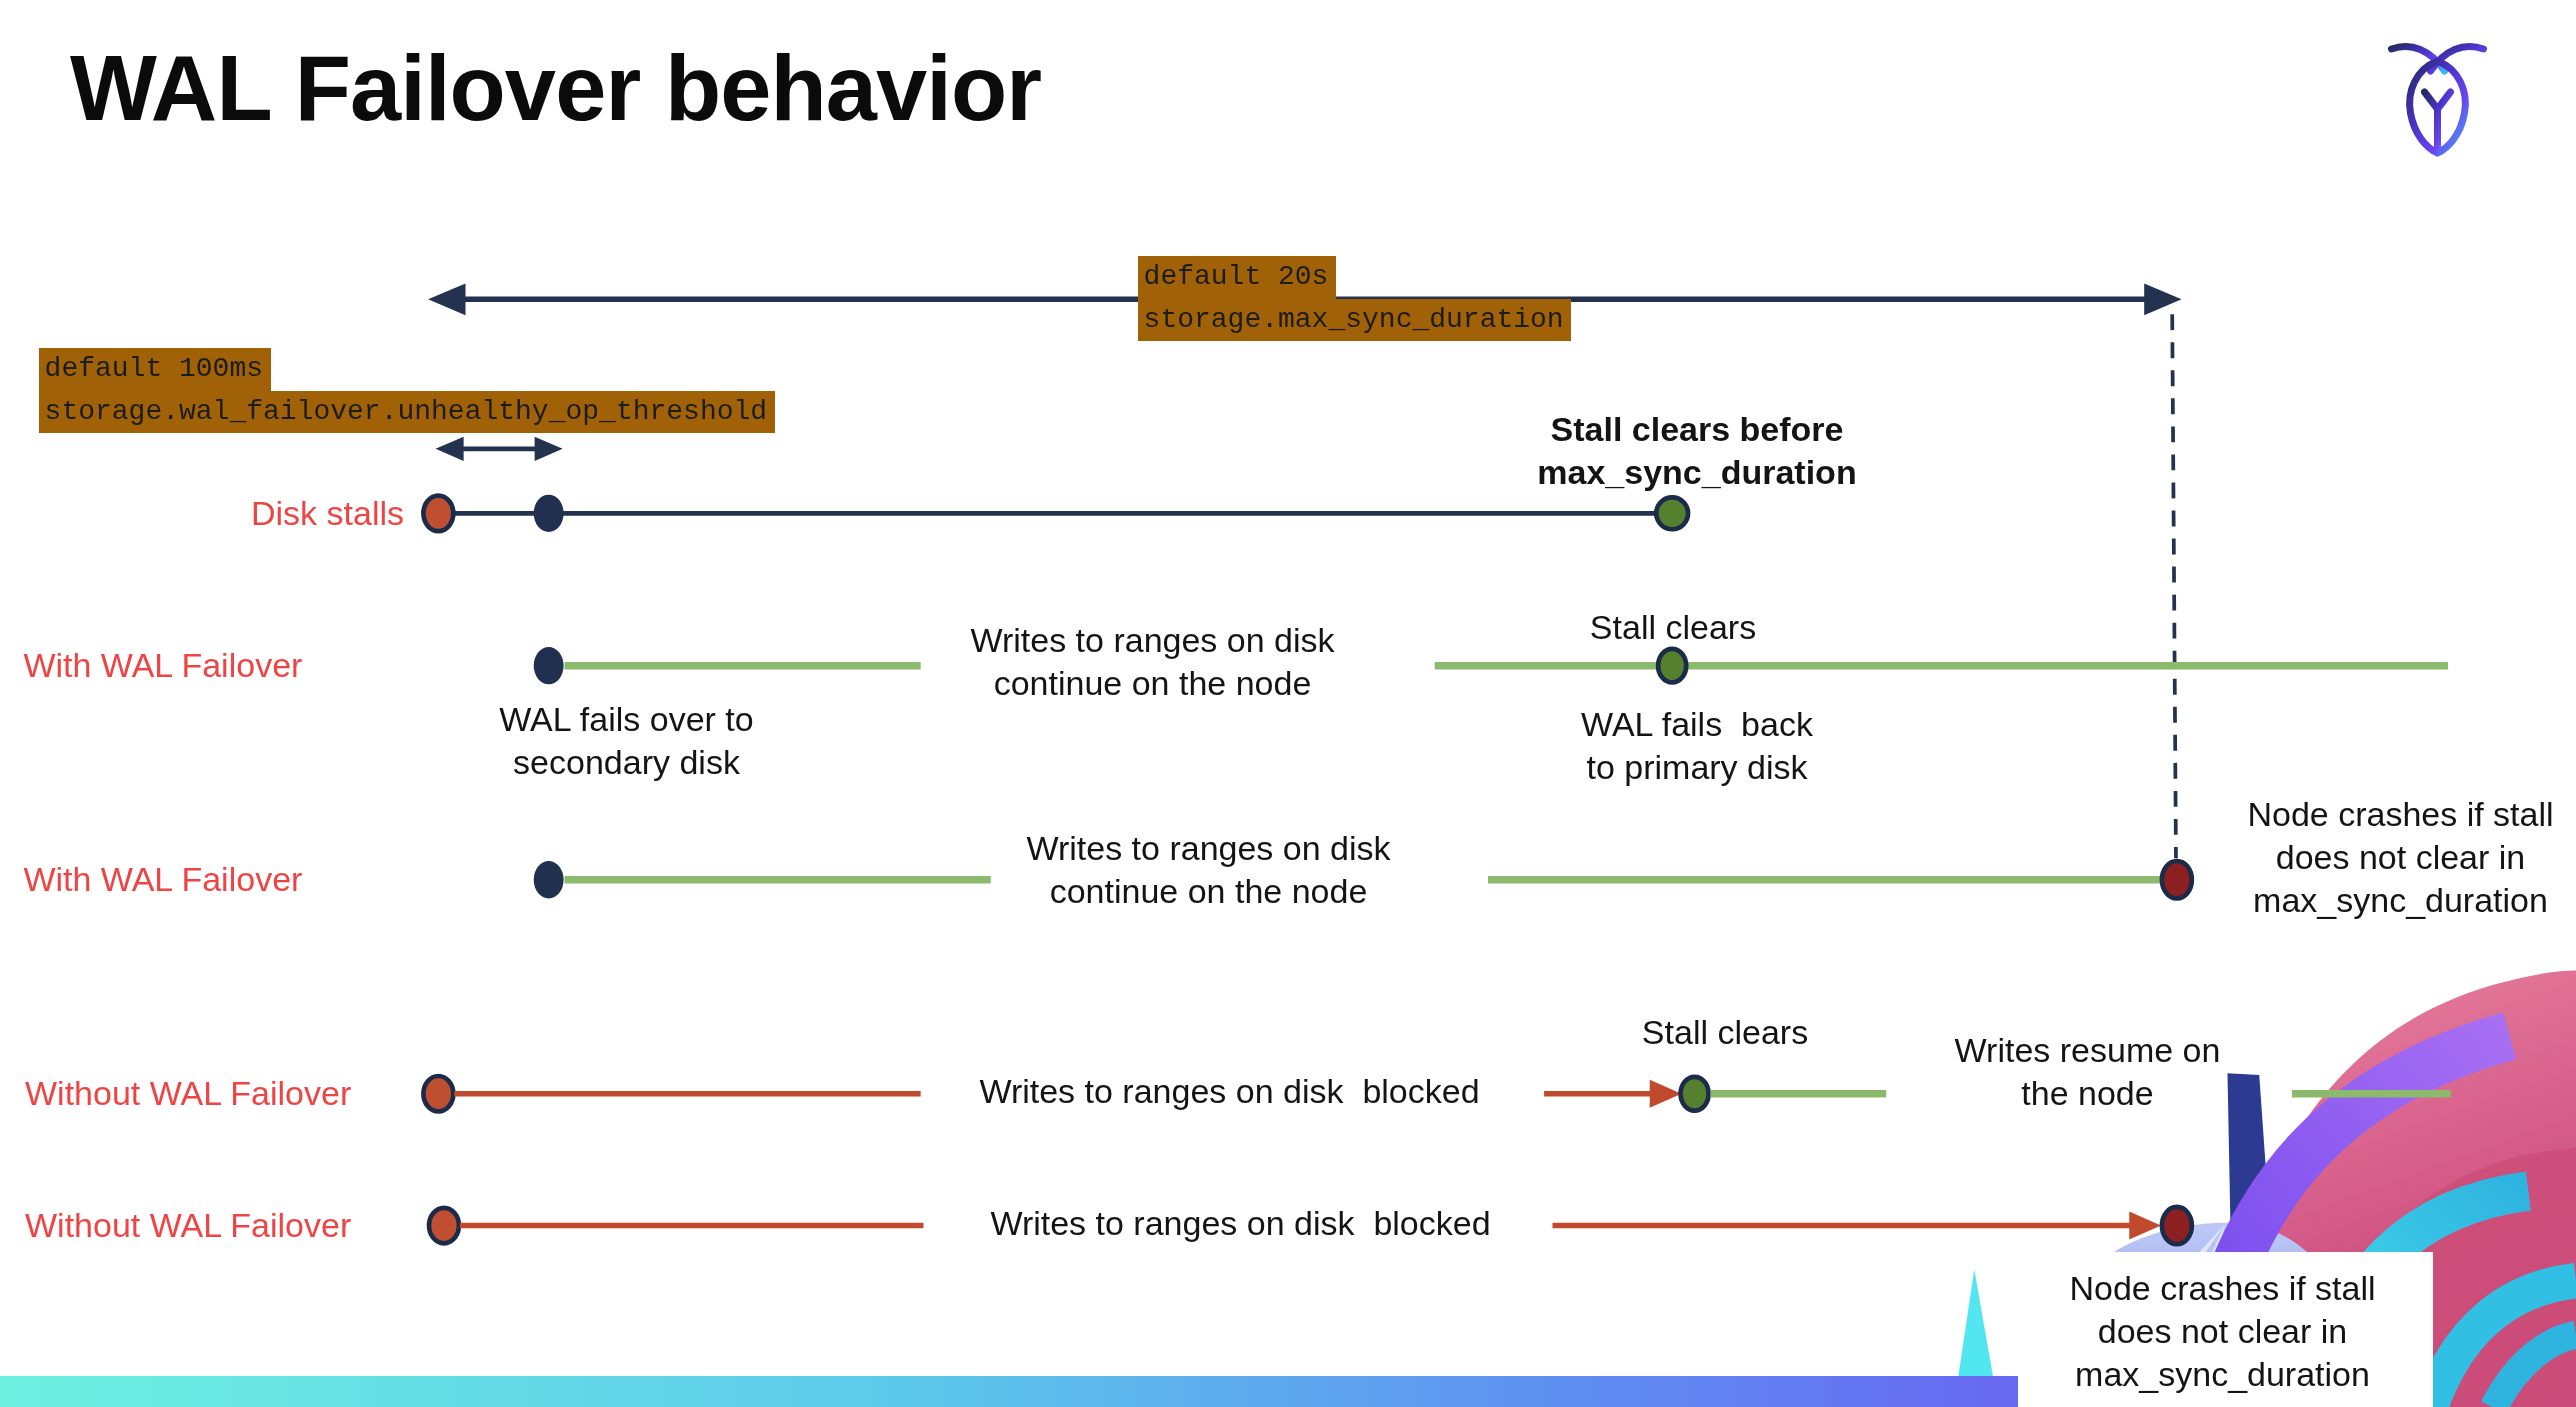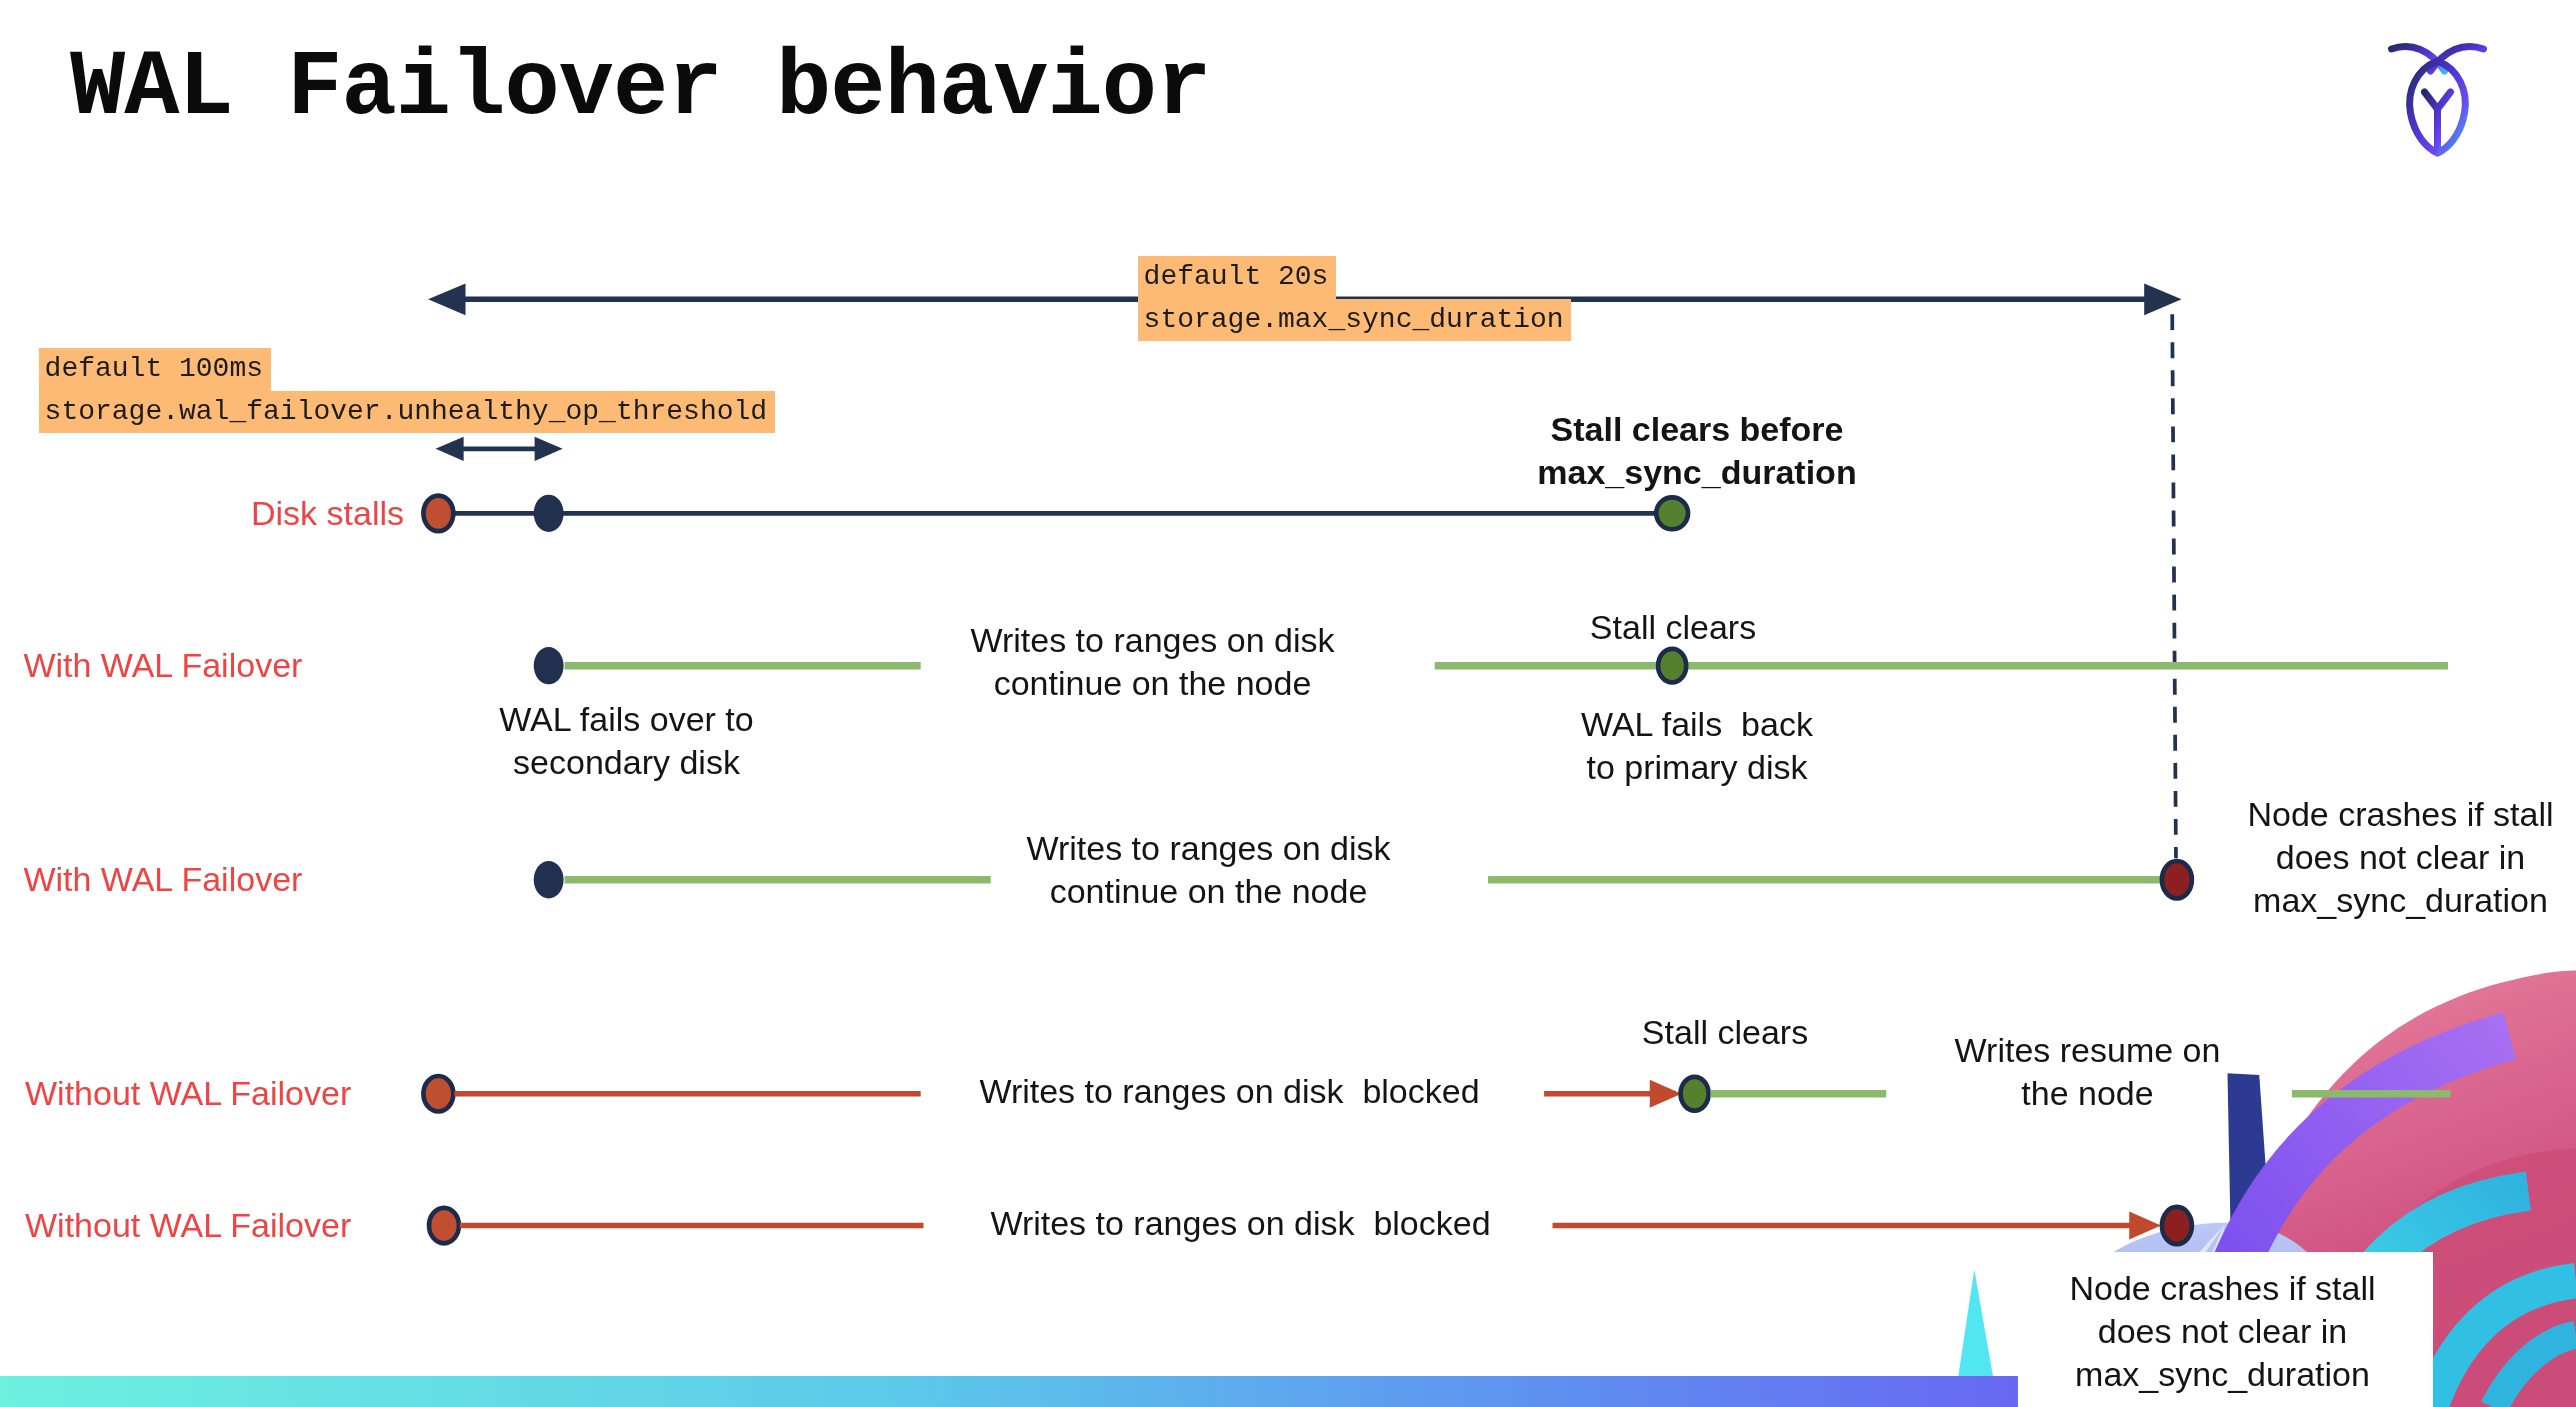--- a/index.html
+++ b/index.html
@@ -4,21 +4,21 @@
 <style>
   html,body{margin:0;padding:0;background:#fff;}
   #stage{position:relative;width:2576px;height:1408px;background:#ffffff;overflow:hidden;
          font-family:"Liberation Sans","DejaVu Sans",sans-serif;color:#111;}
   .abs{position:absolute;}
   .title{font-size:92px;font-weight:bold;letter-spacing:-0.9px;color:#0b0b0b;white-space:nowrap;}
   .rowlabel{font-size:34px;line-height:41px;color:#ef4444;white-space:nowrap;}
   .note{font-size:34px;line-height:43px;color:#141414;white-space:pre-wrap;text-align:center;}
   .note.left{text-align:center;}
   .code{font-family:"Liberation Mono","DejaVu Sans Mono",monospace;font-size:28px;line-height:39px;color:#1c1c1c;}
-  .code span{background:#fdba74;padding:0.9px 7.5px 2.8px 5.6px;display:inline-block;}
+  .code span{background:#a16207;padding:0.9px 7.5px 2.8px 5.6px;display:inline-block;}
   .whitebox{background:#ffffff;}
   .footer-bar{left:0;top:1376px;width:2576px;height:32px;
     background:linear-gradient(90deg,#6df0e0 0%,#5cc9ea 35%,#5f8cf1 62%,#6a60f2 82%,#6a5ff2 100%);}
   svg{display:block;}
 </style>
 </head>
 <body>
 
 <div id="stage">
 
@@ -112,21 +112,21 @@
       </linearGradient>
     </defs>
     <g stroke="url(#gLogo)" stroke-width="7" fill="none" stroke-linecap="round">
       <path d="M4,10 C24,3 43,11 57,32"></path>
       <path d="M96,10 C76,3 57,11 43,32"></path>
       <path d="M50,22 C71,30 81,52 77,74 C73,96 61,109 50,114 C39,109 27,96 23,74 C19,52 29,30 50,22 Z"></path>
       <path d="M50,112 L50,70 M50,70 L37,53 M50,70 L63,53"></path>
     </g>
   </svg>
 
-  <div class="abs title" style="left:70px;top:36px;font-family:Liberation Mono, monospace;">WAL Failover behavior</div>
+  <div class="abs title" style="left:70px;top:36px;">WAL Failover behavior</div>
 
   <div class="abs code" style="left:1138px;top:256px;">
     <span>default 20s</span><br>
     <span>storage.max_sync_duration</span>
   </div>
   <div class="abs code" style="left:39px;top:348px;">
     <span>default 100ms</span><br>
     <span>storage.wal_failover.unhealthy_op_threshold</span>
   </div>
 

